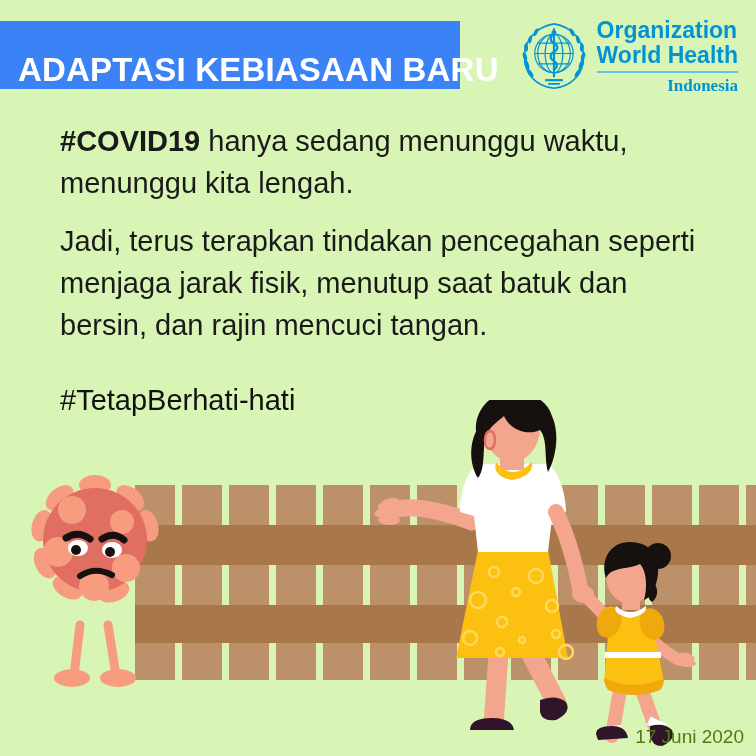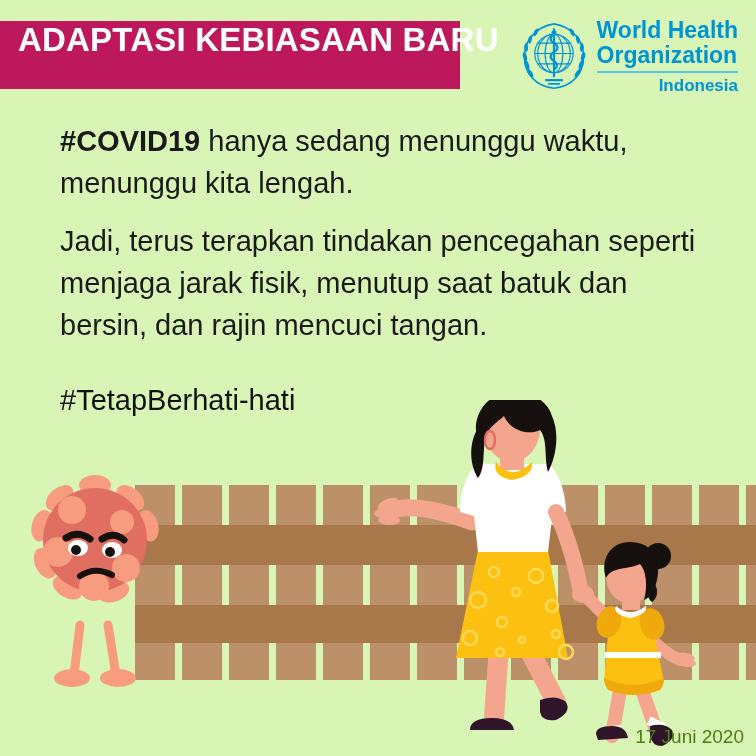--- a/index.html
+++ b/index.html
@@ -23,23 +23,23 @@
     overflow: hidden;
   }
 
   
   #header-bar {
     position: absolute;
     left: 0;
     top: 21px;
     width: 460px;
     height: 68px;
-    background: #be185d;
+    background: #3b82f6;
     display: flex;
-    align-items: flex-start;
+    align-items: flex-end;
   }
   #header-title {
     color: #ffffff;
     font-size: 33px;
     font-weight: bold;
     letter-spacing: 0.2px;
     padding-left: 18px;
     white-space: nowrap;
     font-family: "Liberation Sans", sans-serif;
   }
@@ -76,21 +76,21 @@
     background: #5bc6e8;
     margin: 3px 0 3px 0;
     width: 100%;
   }
   #who-country {
     color: #0093d5;
     font-size: 17px;
     font-weight: bold;
     text-align: right;
     line-height: 19px;
-    font-family: Liberation Sans, sans-serif;
+    font-family: Liberation Serif, serif;
   }
 
   
   #body-copy {
     position: absolute;
     left: 60px;
     top: 120px;
     width: 660px;
   }
   .para {
@@ -167,22 +167,22 @@
 
         <line x1="50" y1="14" x2="50" y2="80" stroke-width="3"></line>
         <path d="M50 22 C44 25 44 31 50 34 C56 37 56 43 50 46 C44 49 44 55 50 58 C55 61 55 66 51 69" stroke-width="3" fill="none"></path>
         <circle cx="50" cy="20" r="3.4" fill="#0093d5" stroke="none"></circle>
 
         <line x1="38" y1="84" x2="62" y2="84" stroke-width="3"></line>
         <line x1="42" y1="89" x2="58" y2="89" stroke-width="2.4"></line>
       </g>
     </svg>
     <div id="who-wordmark">
+      <div class="who-line">Organization</div>
       <div class="who-line">World Health</div>
-      <div class="who-line">Organization</div>
       <div id="who-divider"></div>
       <div id="who-country">Indonesia</div>
     </div>
   </div>
 
   <div id="body-copy">
     <div class="para" id="para-1"><b>#COVID19</b><span> hanya sedang menunggu waktu, menunggu kita lengah.</span></div>
     <div class="para" id="para-2">Jadi, terus terapkan tindakan pencegahan seperti menjaga jarak fisik, menutup saat batuk dan bersin, dan rajin mencuci tangan.</div>
     <div id="hashtag">#TetapBerhati-hati</div>
   </div>

